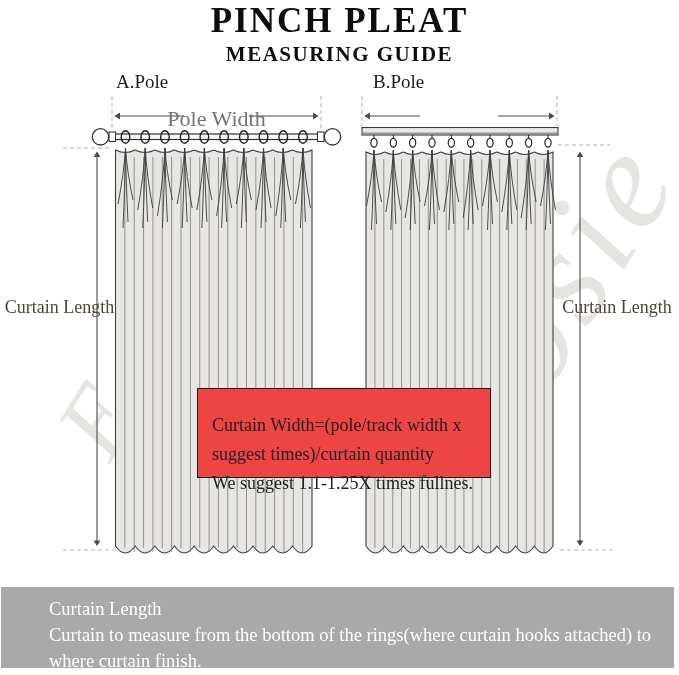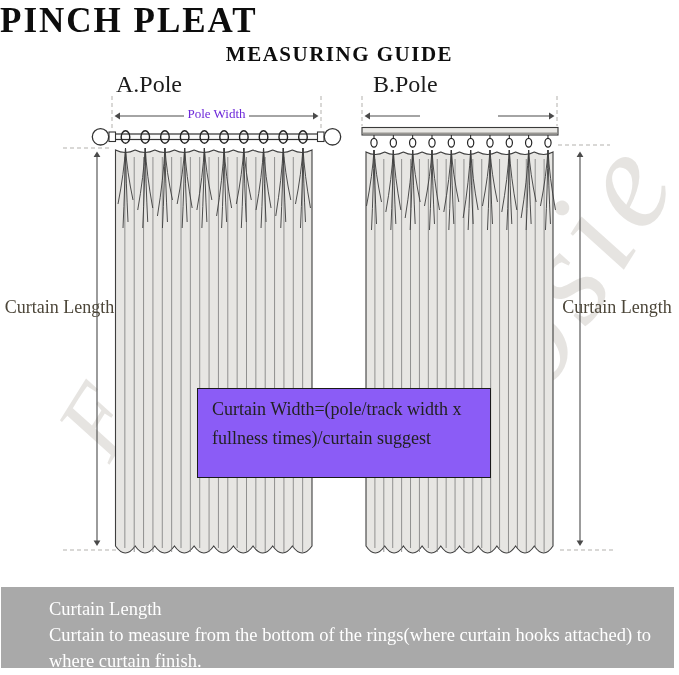--- a/index.html
+++ b/index.html
@@ -2,41 +2,41 @@
 <html><head>
 <meta charset="utf-8">
 <style>
   html,body{margin:0;padding:0;background:#fff;}
   #stage{
     position:relative;width:679px;height:675px;background:#fff;overflow:hidden;
     font-family:"Liberation Serif","DejaVu Serif",serif;color:#111;
   }
   .abs{position:absolute;}
   #title{
-    top:1px;left:0;width:679px;
+    top:1px;left:0;width:679px;text-align:center;
     font-size:35px;font-weight:bold;letter-spacing:2px;color:#0d0d0d;
   }
   #subtitle{
     top:42px;left:0;width:679px;text-align:center;
     font-size:21px;font-weight:bold;letter-spacing:1.5px;color:#0d0d0d;
   }
-  .variant-label{font-size:24px;color:#1c1c1c;}
+  .variant-label{font-size:19px;color:#1c1c1c;}
   #label-a{top:71px;left:116px;}
   #label-b{top:71px;left:373px;}
-  .measure-label{font-size:13px;color:#6d28d9;text-align:center;}
+  .measure-label{font-size:22px;color:#737373;text-align:center;}
   #pole-width-label{top:106px;left:151px;width:131px;}
   #track-width-label{top:106px;left:394px;width:131px;}
   .length-label{font-size:18px;color:#4c4639;text-align:center;}
   #curtain-length-left{top:297px;left:1px;width:117px;}
   #curtain-length-right{top:297px;left:556px;width:122px;}
   #gfx-svg{top:0;left:0;}
   #formula-box{
     top:388px;left:197px;width:294px;height:90px;
-    background:#8b5cf6;border:1.5px solid #1a1a1a;
-    padding:6px 0 0 14px;box-sizing:border-box;
+    background:#ef4444;border:1.5px solid #1a1a1a;
+    padding:22px 0 0 14px;box-sizing:border-box;
     font-size:18px;color:#222;line-height:29px;white-space:nowrap;
   }
   #footer{
     top:587px;left:1px;width:673px;height:81px;box-sizing:border-box;
     background:#a9a9a9;color:#ffffff;
     padding:9px 12px 0 48px;font-size:18.5px;line-height:26px;
   }
   .watermark{
     color:rgba(172,167,156,0.30);font-style:italic;letter-spacing:8px;
     pointer-events:none;text-align:center;white-space:nowrap;
@@ -244,21 +244,22 @@
   <div class="abs variant-label" id="label-a">A.Pole</div>
   <div class="abs variant-label" id="label-b">B.Pole</div>
 
   <div class="abs measure-label" id="pole-width-label">Pole Width</div>
 
   <div class="abs length-label" id="curtain-length-left">Curtain Length</div>
   <div class="abs length-label" id="curtain-length-right">Curtain Length</div>
 
   <div class="abs" id="formula-box">
     <div>Curtain Width=(pole/track width x</div>
-    <div>fullness times)/curtain suggest</div>
+    <div>suggest times)/curtain quantity</div>
+    <div>We suggest 1.1-1.25X times fullnes.</div>
   </div>
 
   <div class="abs" id="footer" style="background: rgb(169, 169, 169);">
     <div>Curtain Length</div>
     <div>Curtain to measure from the bottom of the rings(where curtain hooks attached) to where curtain finish.</div>
   </div>
 
 </div>
 
 </body></html>

